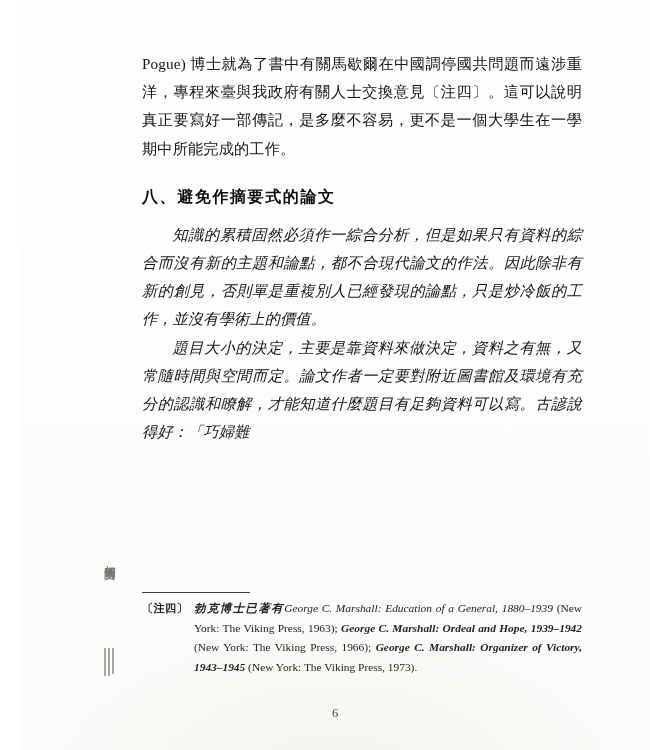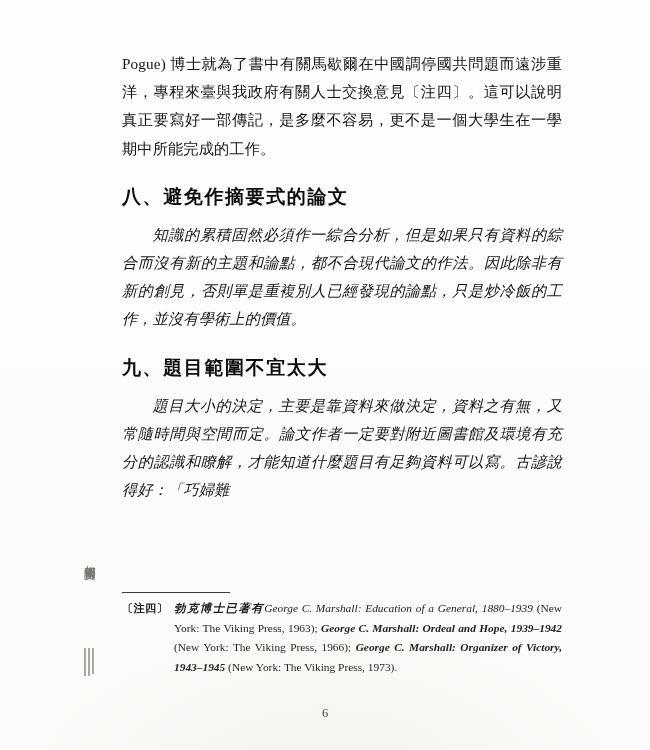--- a/index.html
+++ b/index.html
@@ -14,20 +14,21 @@
     color: #1a1a1a;
     overflow: hidden;
     position: relative;
   }
 
   
   .page {
     position: absolute;
     inset: 0;
     background: linear-gradient(180deg,#fefefe 0%, #fdfdfc 40%, #fcfbf9 100%);
+    margin-left: 20px;
   }
 
   
   .scan-shade {
     position: absolute;
     left: 0; right: 0; bottom: 0;
     height: 150px;
     background: radial-gradient(ellipse at 50% 120%, rgba(180,175,160,0.10), rgba(255,255,255,0) 70%);
     pointer-events: none;
   }
@@ -83,21 +84,21 @@
     text-align: justify;
     text-justify: inter-ideograph;
     letter-spacing: 0.15px;
     margin: 0;
     color: #141414;
   }
   .para.indent { text-indent: 2em; font-style: italic; }
   .para + .para { margin-top: 0; }
 
   .heading {
-    font-size: 19px;
+    font-size: 16px;
     line-height: 28px;
     font-weight: bold;
     letter-spacing: 1.6px;
     color: #0d0d0d;
     margin: 20px 0 10px 0;
   }
 
   
   .footnote-area {
     position: absolute;
@@ -165,21 +166,20 @@
   </div>
 
   <div class="column">
 
     <p class="para">Pogue) 博士就為了書中有關馬歇爾在中國調停國共問題而遠涉重洋，專程來臺與我政府有關人士交換意見〔注四〕。這可以說明真正要寫好一部傳記，是多麼不容易，更不是一個大學生在一學期中所能完成的工作。</p>
 
     <h2 class="heading">八、避免作摘要式的論文</h2>
 
     <p class="para indent">知識的累積固然必須作一綜合分析，但是如果只有資料的綜合而沒有新的主題和論點，都不合現代論文的作法。因此除非有新的創見，否則單是重複別人已經發現的論點，只是炒冷飯的工作，並沒有學術上的價值。</p>
 
-    <h2 class="heading">九、題目範圍不宜太大</h2>
 
 
     <p class="para indent">題目大小的決定，主要是靠資料來做決定，資料之有無，又常隨時間與空間而定。論文作者一定要對附近圖書館及環境有充分的認識和瞭解，才能知道什麼題目有足夠資料可以寫。古諺說得好：「巧婦難</p>
 
   </div>
 
   <div class="footnote-area">
     <div class="footnote-rule"></div>
     <div class="footnote">
       <span class="fn-marker">〔注四〕</span><span class="fn-cn">勃克博士已著有</span><span class="ttl">George C. Marshall: Education of a General, 1880–1939</span><span class="plain"> (New York: The Viking Press, 1963); </span><span class="ttl-b">George C. Marshall: Ordeal and Hope, 1939–1942</span><span class="plain"> (New York: The Viking Press, 1966); </span><span class="ttl-b">George C. Marshall: Organizer of Victory, 1943–1945</span><span class="plain"> (New York: The Viking Press, 1973).</span>

